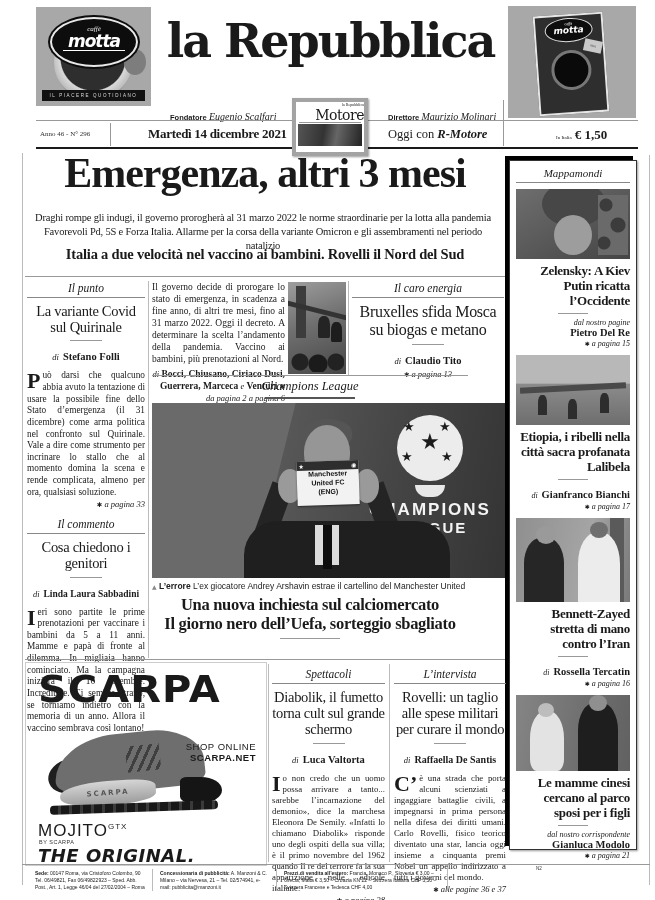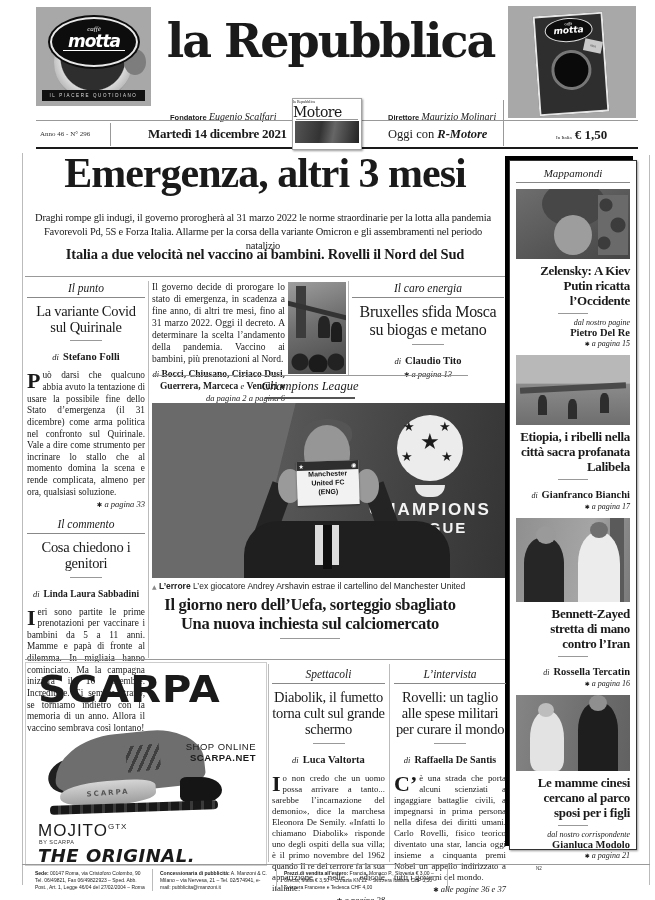--- a/index.html
+++ b/index.html
@@ -20,22 +20,22 @@
   .motta-oval .caffe{display:block;color:#eee;font-size:7px;font-style:italic;margin-top:7px;line-height:1;}
   .motta-oval .motta{display:block;color:#fff;font-size:17px;font-weight:bold;font-style:italic;line-height:1;
        font-family:"DejaVu Sans",sans-serif;letter-spacing:-1px;border-bottom:1px solid #fff;width:62px;margin:0 auto;}
   .ad-left .strip{position:absolute;left:6px;bottom:5px;width:103px;height:11px;background:#111;color:#ddd;
        font-family:"Liberation Sans",sans-serif;font-size:4.5px;letter-spacing:1.6px;text-align:center;line-height:11px;}
   .masthead{left:158px;top:18px;width:345px;text-align:center;font-family:"DejaVu Serif",serif;
        font-weight:bold;font-size:46px;letter-spacing:-2px;line-height:1;}
   .fdr{top:111px;font-size:9px;}
   .fdr .lab{font-family:"Liberation Sans",sans-serif;font-weight:bold;font-size:7.5px;}
   .fdr .nam{font-style:italic;font-size:10px;}
-  .motore-box{left:292px;top:98px;width:68px;height:50px;background:#fff;border:1px solid #a3a3a3;
-       box-shadow:1px 1px 2px rgba(0,0,0,.4);text-align:left;z-index:5;}
+  .motore-box{left:292px;top:98px;width:68px;height:50px;background:#fff;border:4px solid #a3a3a3;
+       box-shadow:1px 1px 2px rgba(0,0,0,.4);text-align:right;z-index:5;}
   .motore-box .tiny{font-size:4px;line-height:1.4;}
   .motore-box .mt{font-family:"DejaVu Serif",serif;font-size:14px;line-height:1.05;letter-spacing:-0.5px;}
   .motore-box .sub{font-size:3px;color:#777;line-height:1.3;border-bottom:1px solid #999;margin:0 3px;}
   .motore-box .img{height:22px;margin:1px 2px 0 2px;
        background:linear-gradient(100deg,#555 0%,#333 40%,#666 60%,#222 100%);}
   .issue{left:40px;top:130px;font-size:7px;color:#333;}
   .date{left:148px;top:126px;font-size:13px;font-weight:bold;letter-spacing:-0.3px;}
   .today{left:388px;top:127px;font-size:12.5px;}
   .today i{font-weight:bold;}
   .price{left:556px;top:127px;font-size:12px;}
@@ -390,22 +390,22 @@
         <div class="cline">United FC</div>
         <div class="cline">(ENG)</div>
       </div>
     </div>
     <div class="ccap">
       <span class="tri">▲</span>
       <b>L’errore</b>
       <span>L’ex giocatore Andrey Arshavin estrae il cartellino del Manchester United</span>
     </div>
     <div class="champ-h">
+      <div>Una nuova inchiesta sul calciomercato</div>
       <div>Il giorno nero dell’Uefa, sorteggio sbagliato</div>
-      <div>Una nuova inchiesta sul calciomercato</div>
     </div>
     <div class="champ-brule"></div>
   </div>
 
   <div class="abs sidebar">
     <div class="kicker">Mappamondi</div>
     <hr class="krule">
 
     <div class="sb-item">
       <div class="sb-photo ph-zel">

